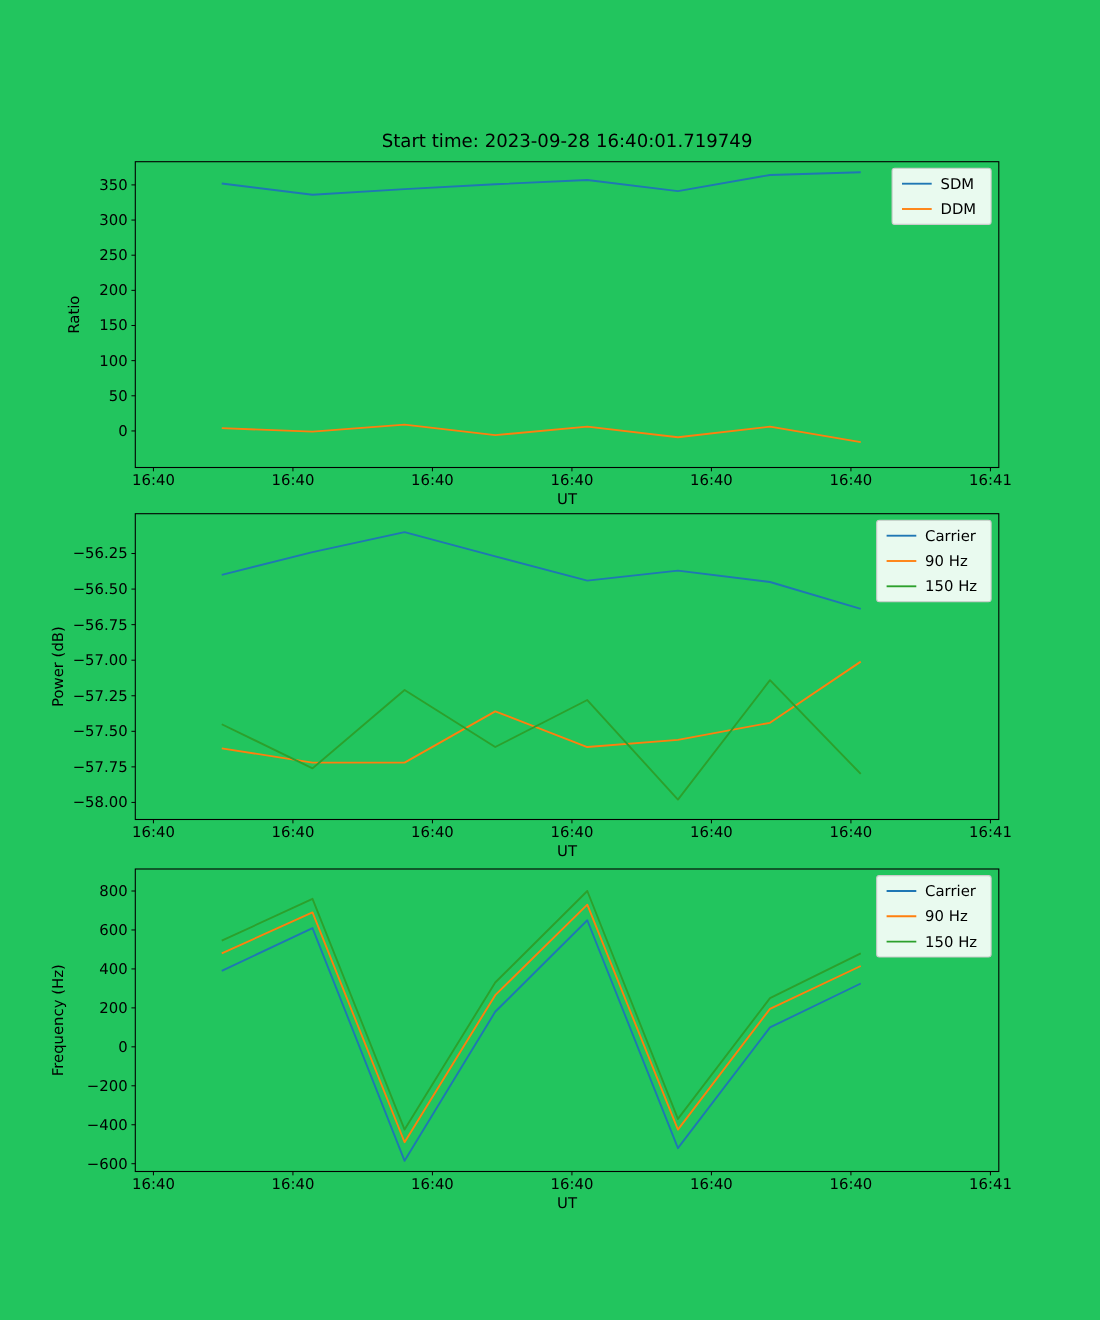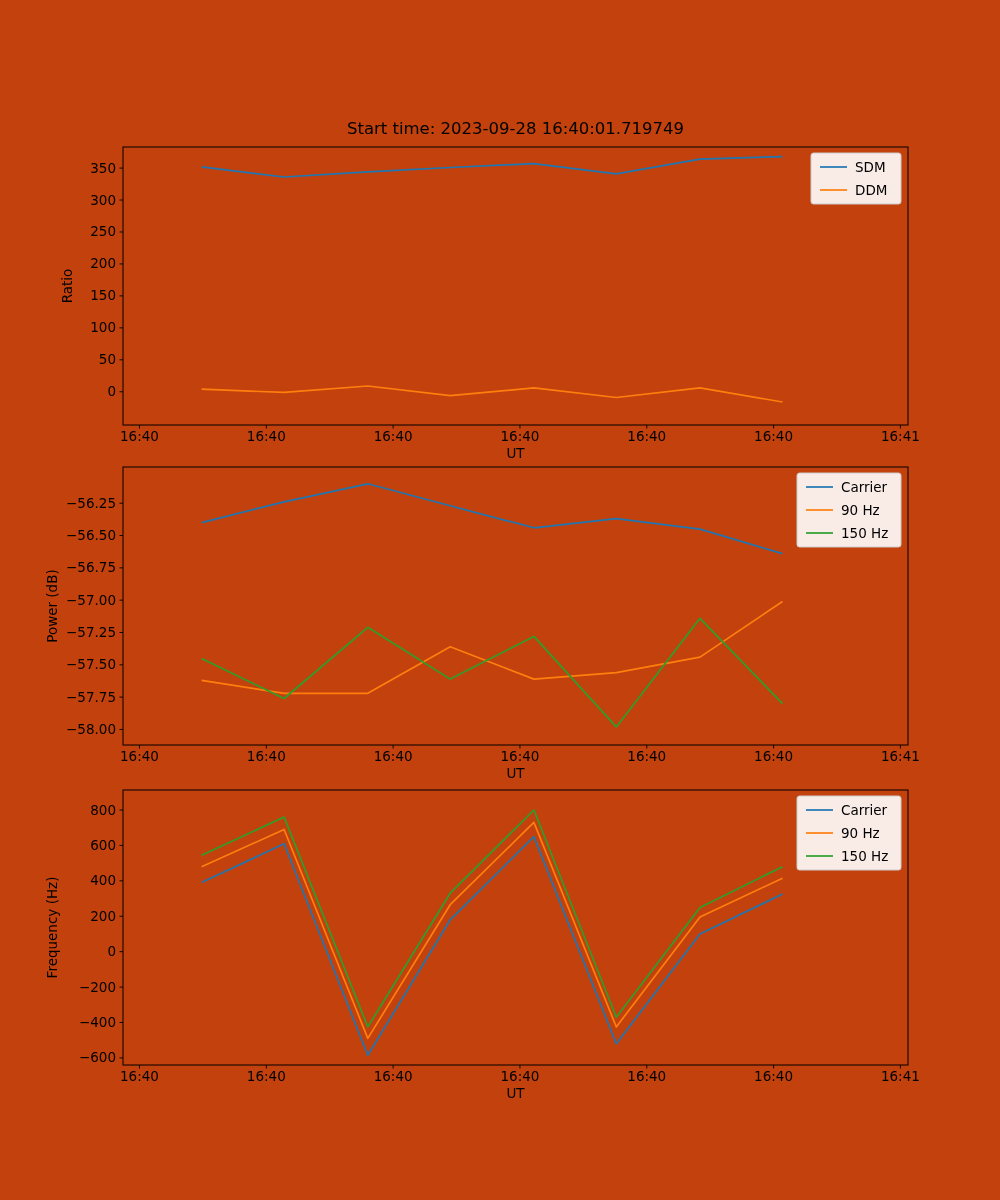--- a/index.html
+++ b/index.html
@@ -1,19 +1,19 @@
 <!DOCTYPE html>
 <html><head>
 <meta charset="utf-8">
 <style>
   html,body{margin:0;padding:0;background:#ffffff;}
   #figure{
     position:relative;
     width:1000px;height:1200px;
-    background:#c2410c;
+    background:#22c55e;
     font-family:"DejaVu Sans", sans-serif;
     overflow:hidden;
   }
   #figure-title{
     position:absolute;
     left:123px;top:119px;width:785px;
     text-align:center;
     font-size:16.5px;
     color:#000000;
     white-space:nowrap;

